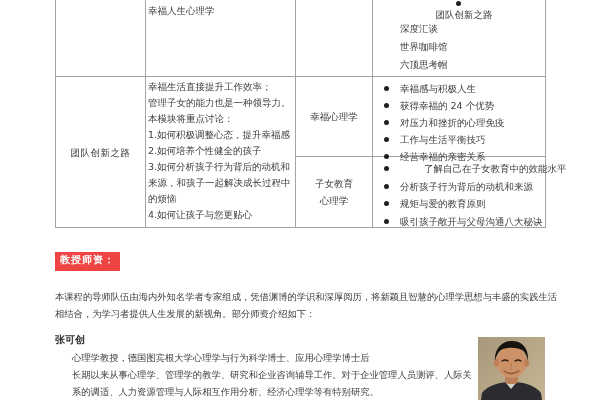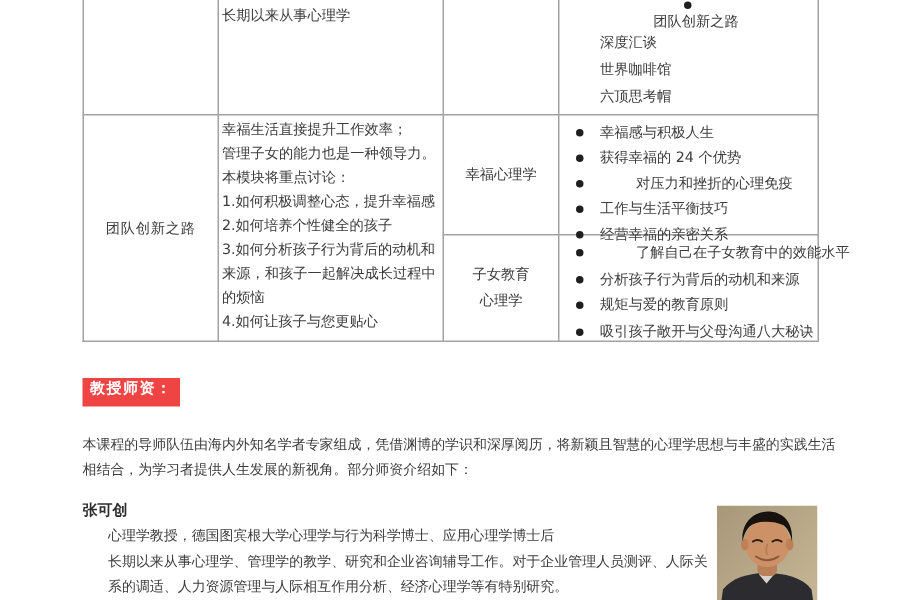--- a/index.html
+++ b/index.html
@@ -40,21 +40,21 @@
 
     <div class="vline" style="left:0;"></div>
     <div class="vline" style="left:90px;"></div>
     <div class="vline" style="left:240px;"></div>
     <div class="vline" style="left:317px;"></div>
     <div class="vline" style="left:490px;"></div>
     <div class="hline" style="top:76px;left:0;width:491px;"></div>
     <div class="hline" style="top:156px;left:240px;width:251px;"></div>
     <div class="hline" style="top:227px;left:0;width:491px;"></div>
 
-    <div class="cell" style="left:93px;top:2px;width:144px;">长期以来从事心理学</div>
+    <div class="cell" style="left:93px;top:2px;width:144px;">幸福人生心理学</div>
     <div class="cell" style="left:329px;top:1px;width:160px;">
       <div class="bullet-line" style="height:18px;flex-direction:column;">
         <span class="dot"></span>
         <span>团队创新之路</span>
       </div>
       <div class="bullet-line" style="height:18px;">
         <span class="dot hidden"></span>
         <span>深度汇谈</span>
       </div>
       <div class="bullet-line" style="height:18px;">
@@ -84,21 +84,21 @@
     <div class="cell cell-center" style="left:241px;top:77px;width:76px;height:79px;">幸福心理学</div>
     <div class="cell" style="left:329px;top:80px;width:160px;">
       <div class="bullet-line" style="height:17px;">
         <span class="dot"></span>
         <span>幸福感与积极人生</span>
       </div>
       <div class="bullet-line" style="height:17px;">
         <span class="dot"></span>
         <span>获得幸福的 24 个优势</span>
       </div>
-      <div class="bullet-line" style="height:17px;gap:24px;">
+      <div class="bullet-line" style="height:17px;">
         <span class="dot"></span>
         <span>对压力和挫折的心理免疫</span>
       </div>
       <div class="bullet-line" style="height:17px;">
         <span class="dot"></span>
         <span>工作与生活平衡技巧</span>
       </div>
       <div class="bullet-line" style="height:17px;">
         <span class="dot"></span>
         <span>经营幸福的亲密关系</span>

